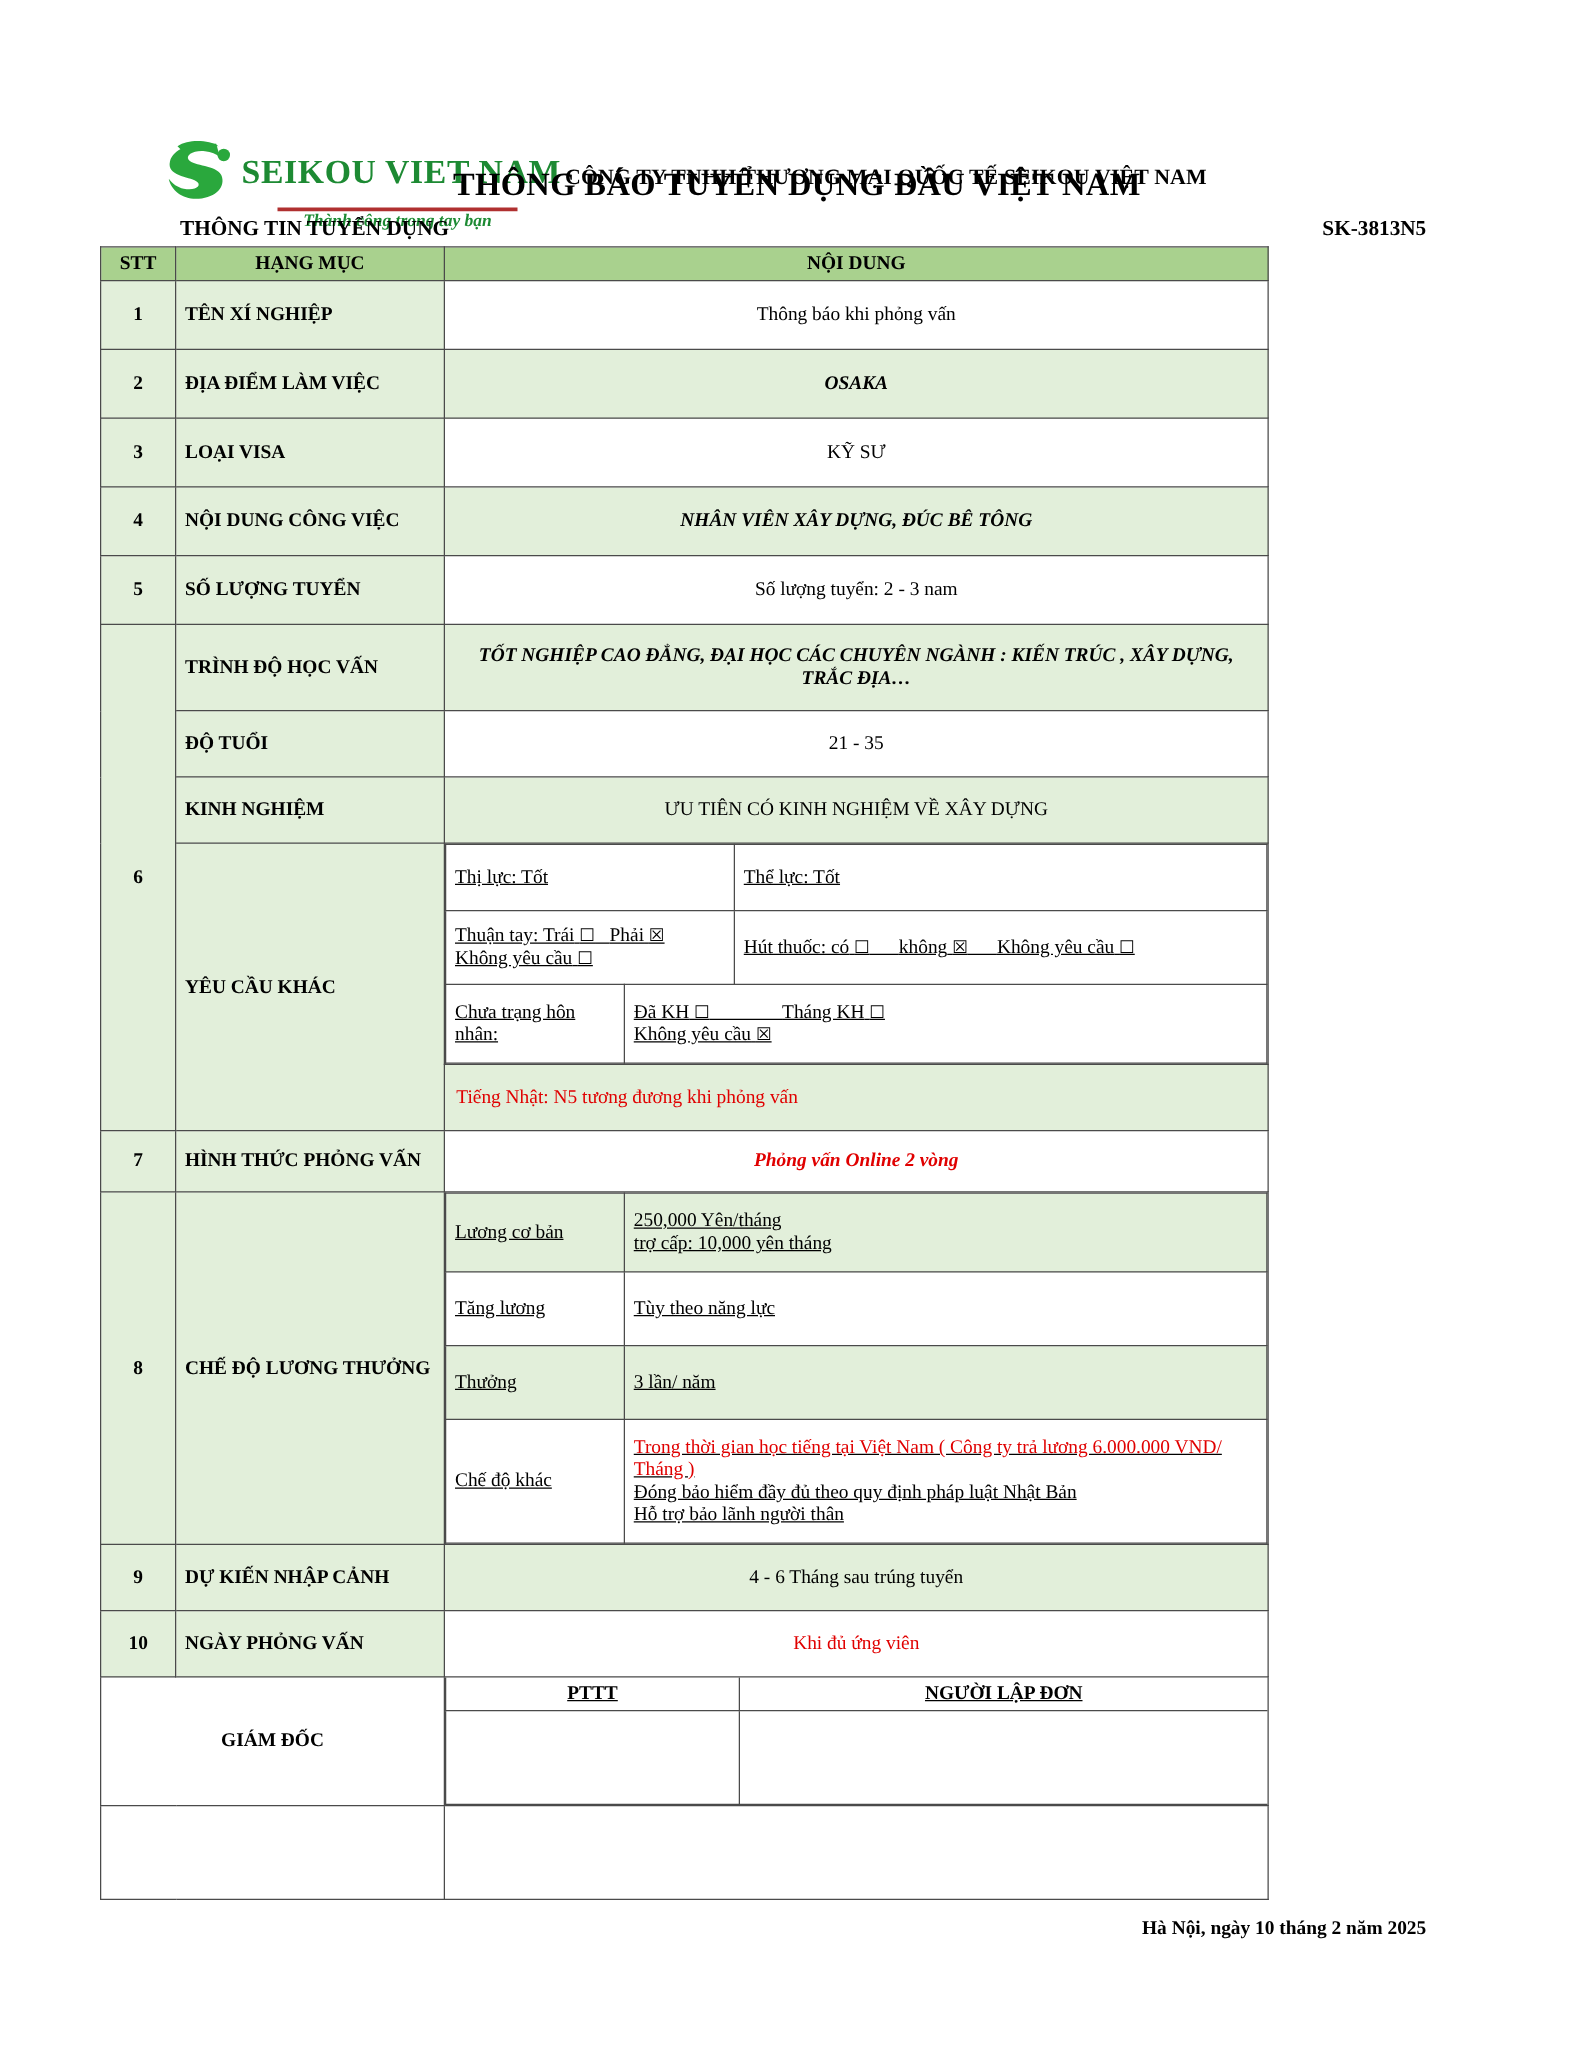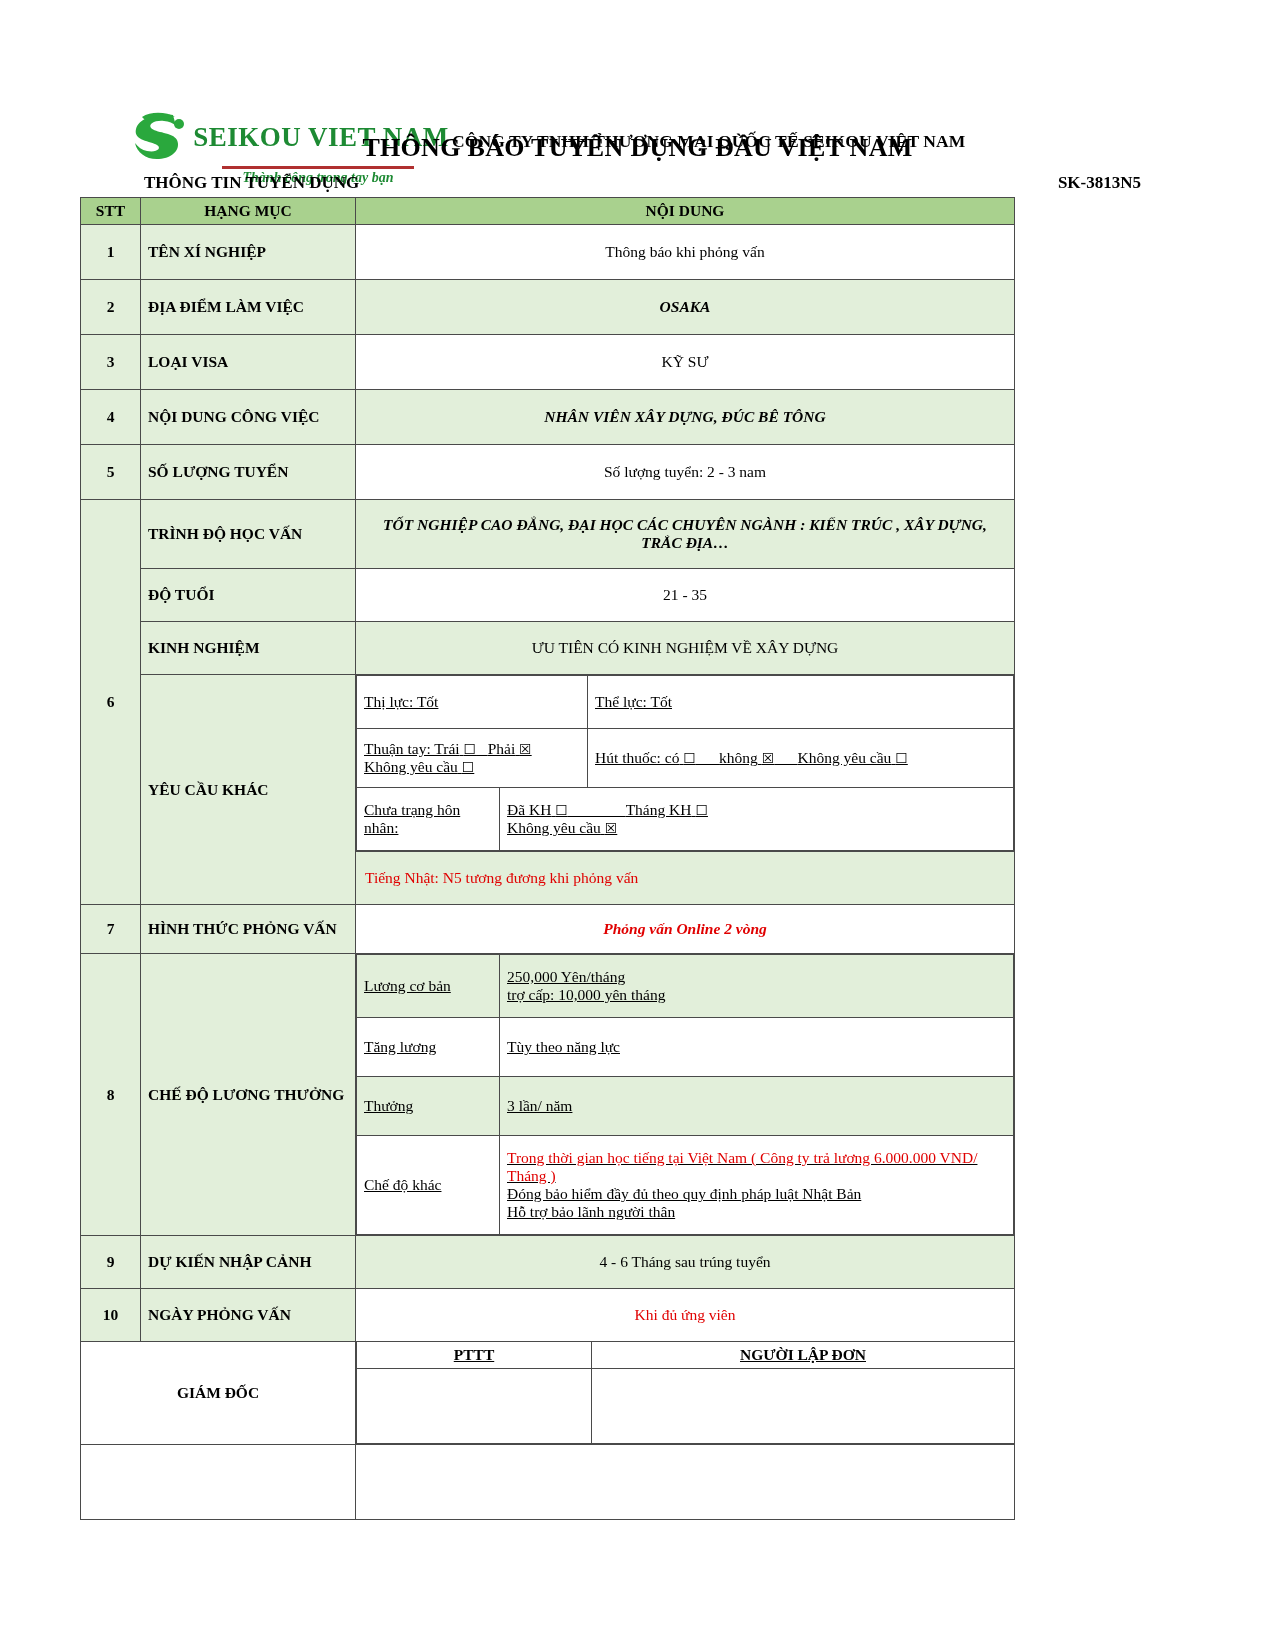--- a/index.html
+++ b/index.html
@@ -391,14 +391,15 @@
           </table>
         </td>
       </tr>
       <tr>
         <td class="sign-body white" colspan="2"></td>
         <td class="white" style="border-top:0;border-left:0"></td>
       </tr>
     </tbody>
   </table>
 
+  <div class="footer-date">Hà Nội, ngày 10 tháng 2 năm 2025</div>
 
 </div>
 
 </body></html>

